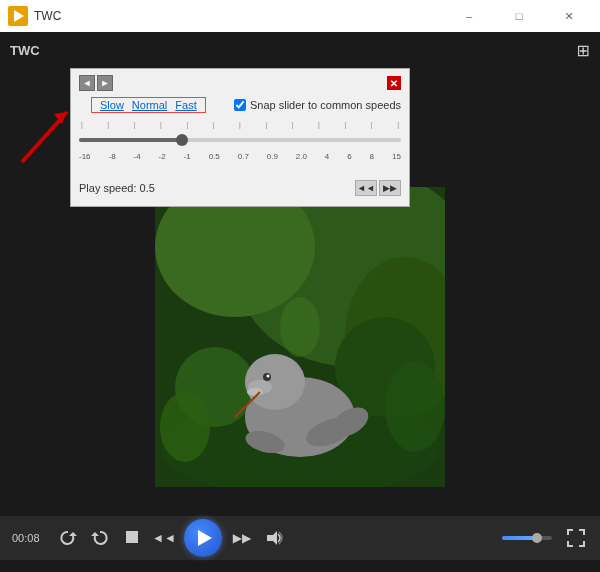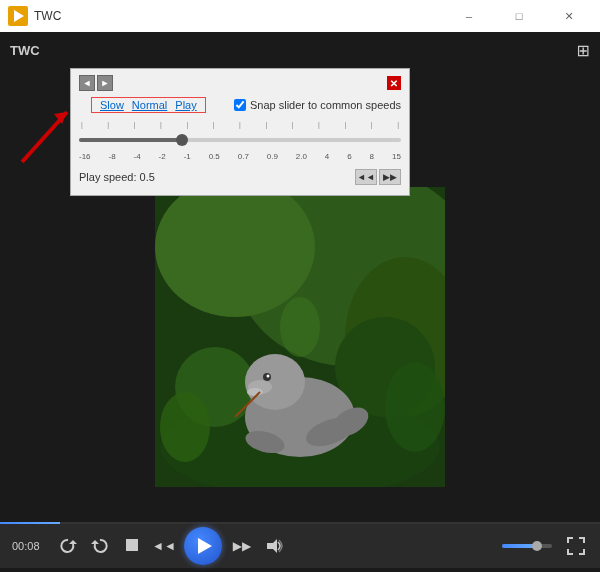--- a/index.html
+++ b/index.html
@@ -211,21 +211,21 @@
       margin-top: 2px;
       font-size: 8px;
       color: #555;
     }
 
     
     .play-speed-row {
       display: flex;
       align-items: center;
       justify-content: space-between;
-      margin-top: 8px;
+      margin-top: 19px;
     }
     .play-speed-text {
       font-size: 11px;
       color: #333;
     }
     .speed-step-btns {
       display: flex;
       gap: 2px;
     }
     .speed-step-btn {
@@ -271,21 +271,21 @@
     }
     .progress-fill {
       width: 10%;
       height: 100%;
       background: linear-gradient(to right, #4488ff, #66aaff);
     }
 
     
     .bottom-controls {
       position: absolute;
-      bottom: 4px;
+      bottom: 12px;
       left: 0;
       width: 100%;
       height: 44px;
       background: #2a2a2a;
       display: flex;
       align-items: center;
       padding: 0 12px;
       gap: 8px;
     }
     .time-display {
@@ -401,21 +401,21 @@
           <div class="nav-btn">►</div>
         </div>
       </div>
       <div class="close-x">✕</div>
     </div>
 
     <div class="speed-buttons-row">
       <div class="speed-links">
         <span class="speed-link">Slow</span>
         <span class="speed-link">Normal</span>
-        <span class="speed-link">Play</span>
+        <span class="speed-link">Fast</span>
       </div>
       <div class="snap-row">
         <input type="checkbox" class="snap-checkbox" checked="" style="">
         <span class="snap-label">Snap slider to common speeds</span>
       </div>
     </div>
 
     <div class="slider-area">
 
       <div style="display:flex; justify-content:space-between; margin-bottom:2px; padding:0 2px;">

